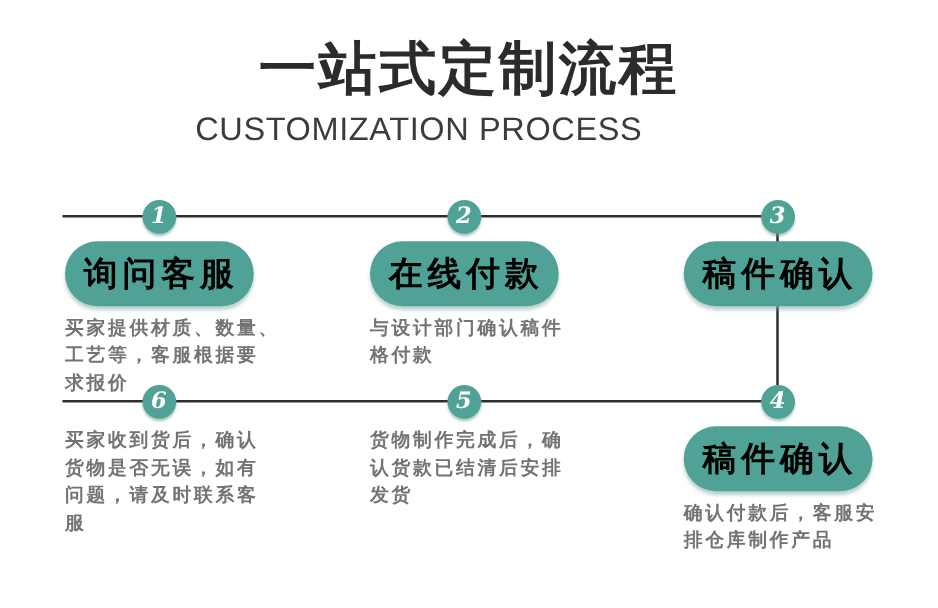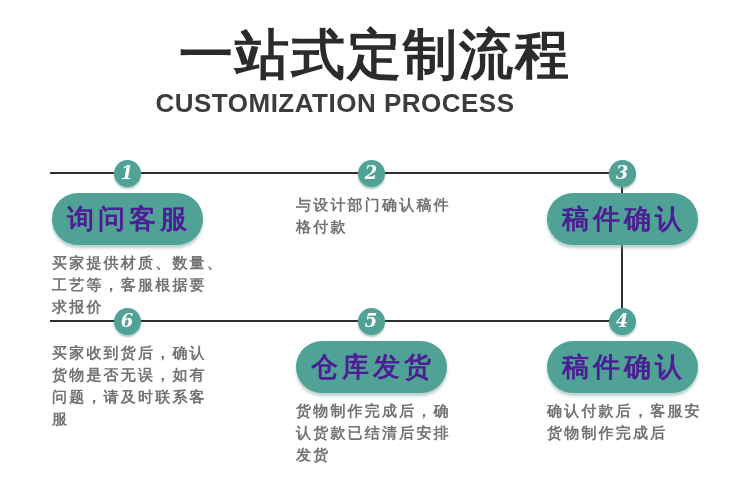--- a/index.html
+++ b/index.html
@@ -17,36 +17,36 @@
     margin: 0 auto;
   }
   
   .page-title {
     position: absolute;
     top: 22px;
     left: 0;
     width: 750px;
     margin: 0;
     text-align: center;
-    font-size: 54px;
+    font-size: 46px;
     line-height: 64px;
     font-weight: 900;
     letter-spacing: 2px;
     color: #2b2b2b;
   }
   .page-subtitle {
     position: absolute;
     top: 88px;
     left: 0;
     width: 670px;
     margin: 0;
     text-align: center;
     font-size: 26px;
     line-height: 30px;
-    font-weight: 700;
+    font-weight: 400;
     letter-spacing: 0.5px;
     color: #3c3c3c;
   }
   
   .hline {
     position: absolute;
     left: 50px;
     width: 573px;
     height: 2px;
     background: #2e2e2e;
@@ -90,21 +90,21 @@
     line-height: 26px;
     text-align: center;
   }
   .card {
     width: 151px;
     height: 52px;
     margin: 6px auto 0 auto;
     border-radius: 26px;
     background: #4fa295;
     box-shadow: 0 3px 3px rgba(127, 172, 164, 0.55);
-    color: #4c1d95;
+    color: #000000;
     font-size: 27px;
     line-height: 52px;
     font-weight: bold;
     letter-spacing: 4px;
     text-align: center;
     text-indent: 4px;
   }
   .desc {
     margin: 7px 0 0 0;
     padding-left: 30px;
@@ -132,45 +132,45 @@
   <div class="step row-1 col-1">
     <div class="badge">1</div>
     <div class="card">询问客服</div>
     <p class="desc">买家提供材质、数量、
 工艺等，客服根据要
 求报价</p>
   </div>
 
   <div class="step row-1 col-2">
     <div class="badge">2</div>
+    <div class="card">在线付款</div>
     <p class="desc">与设计部门确认稿件
 格付款</p>
   </div>
 
   <div class="step row-1 col-3">
     <div class="badge">3</div>
     <div class="card">稿件确认</div>
   </div>
 
   <div class="step row-2 col-1">
     <div class="badge">6</div>
     <p class="desc">买家收到货后，确认
 货物是否无误，如有
 问题，请及时联系客
 服</p>
   </div>
 
   <div class="step row-2 col-2">
     <div class="badge">5</div>
-    <div class="card">仓库发货</div>
     <p class="desc">货物制作完成后，确
 认货款已结清后安排
 发货</p>
   </div>
 
   <div class="step row-2 col-3">
     <div class="badge">4</div>
     <div class="card">稿件确认</div>
     <p class="desc">确认付款后，客服安
-货物制作完成后</p>
+排仓库制作产品</p>
   </div>
 
 </div>
 
 </body></html>

